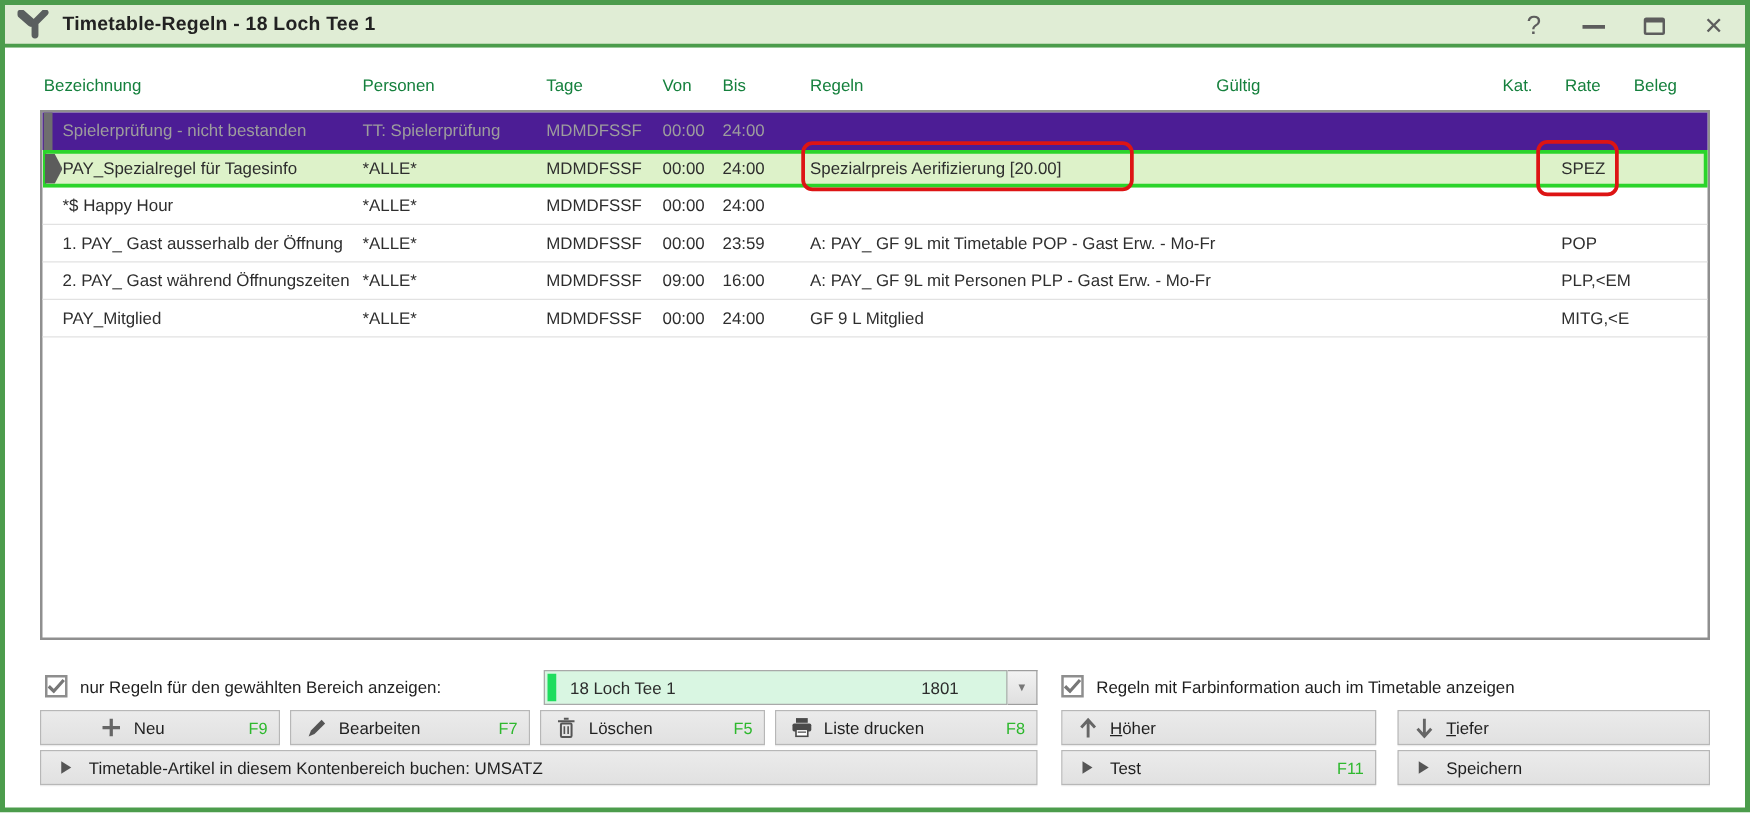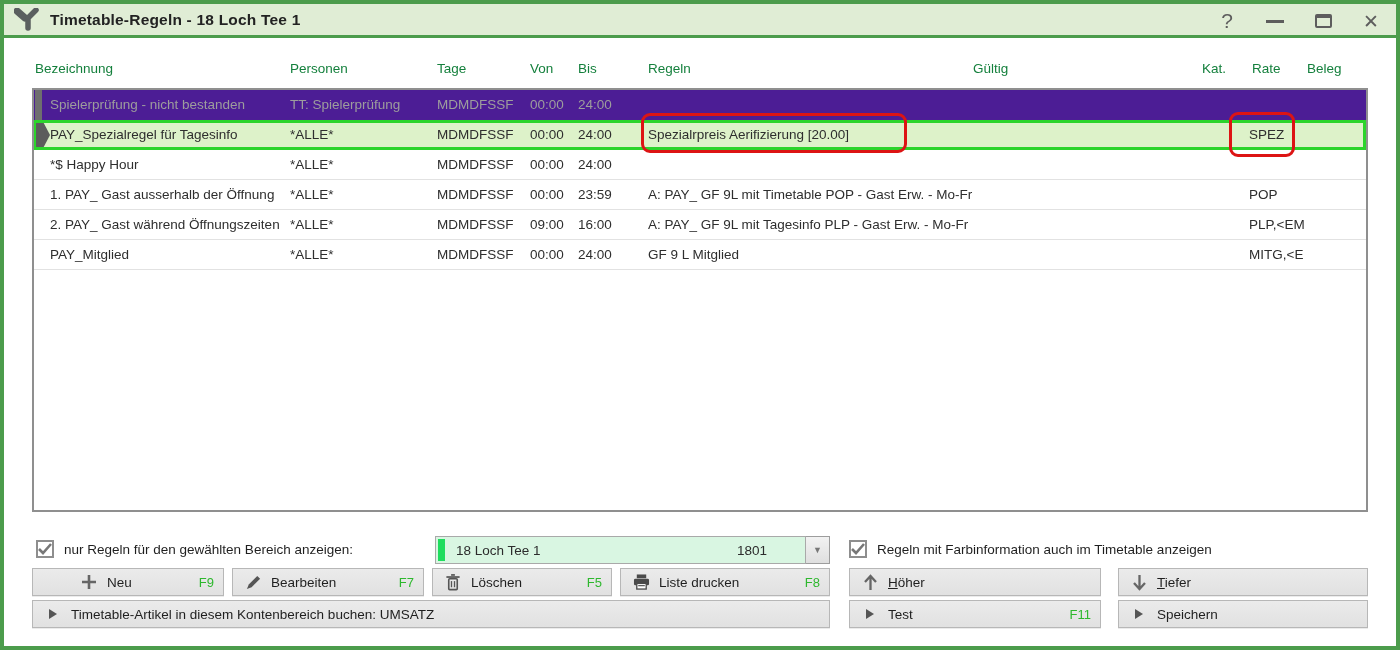--- a/index.html
+++ b/index.html
@@ -173,21 +173,21 @@
       <span class="c c-art">A: PAY_ GF 9L mit Timetable POP - Gast Erw. - Mo-Fr</span>
       <span class="c c-rate">POP</span>
     </div>
 
     <div class="trow plain">
       <span class="c c-bez">2. PAY_ Gast während Öffnungszeiten</span>
       <span class="c c-pers">*ALLE*</span>
       <span class="c c-tage">MDMDFSSF</span>
       <span class="c c-von">09:00</span>
       <span class="c c-bis">16:00</span>
-      <span class="c c-art">A: PAY_ GF 9L mit Tagesinfo PLP - Gast Erw. - Mo-Fr</span>
+      <span class="c c-art">A: PAY_ GF 9L mit Personen PLP - Gast Erw. - Mo-Fr</span>
       <span class="c c-rate">PLP,&lt;EM</span>
     </div>
 
     <div class="trow plain">
       <span class="c c-bez">PAY_Mitglied</span>
       <span class="c c-pers">*ALLE*</span>
       <span class="c c-tage">MDMDFSSF</span>
       <span class="c c-von">00:00</span>
       <span class="c c-bis">24:00</span>
       <span class="c c-art">GF 9 L Mitglied</span>

